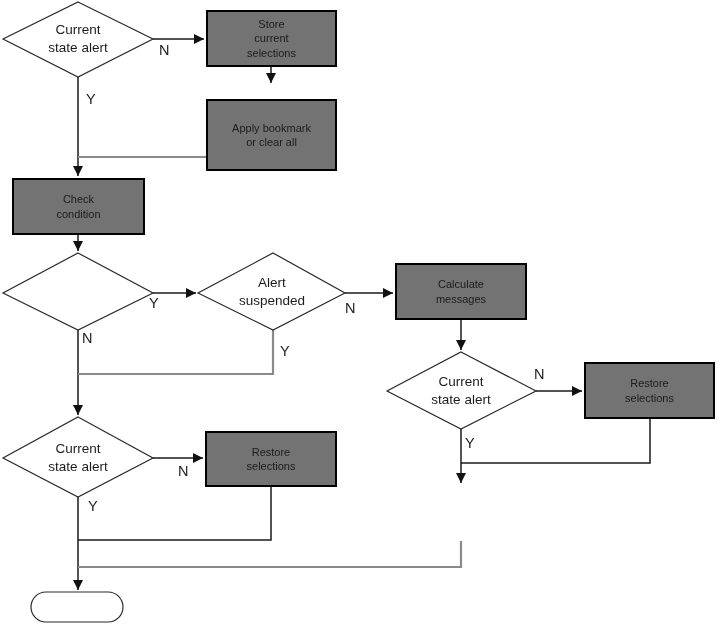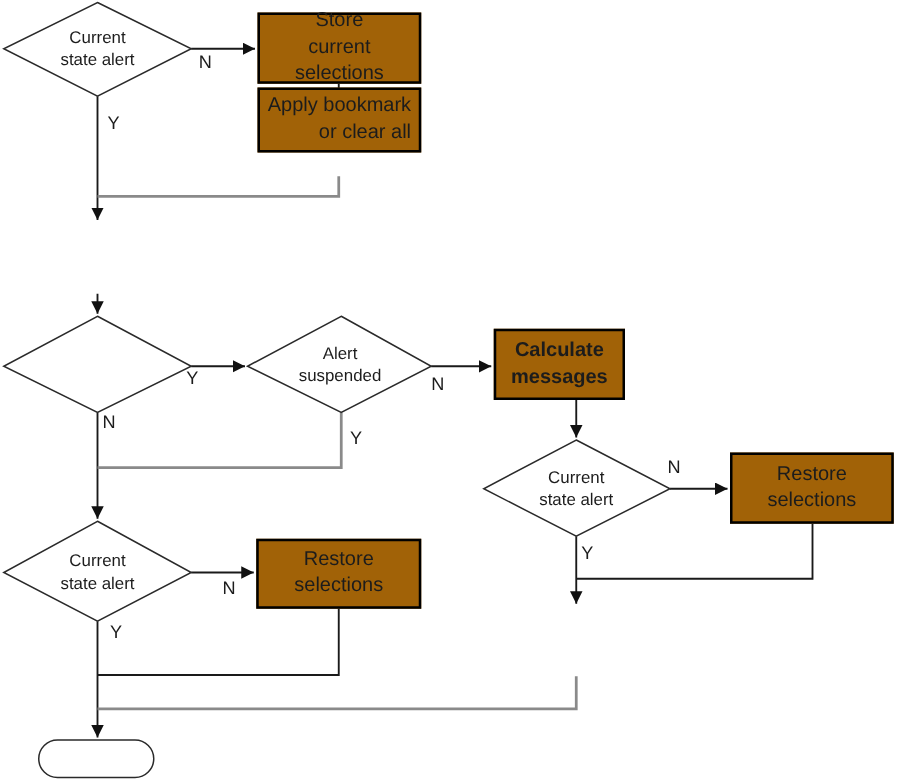--- a/index.html
+++ b/index.html
@@ -13,26 +13,26 @@
   }
   .stage svg.wires {
     position: absolute;
     left: 0; top: 0;
     width: 718px; height: 626px;
   }
   .node {
     position: absolute;
     box-sizing: border-box;
     border: 2px solid #000000;
-    background: #a16207;
+    background: #737373;
     display: flex;
     align-items: center;
     justify-content: center;
     text-align: center;
-    font-size: 16px;
+    font-size: 11px;
     line-height: 1.3;
     color: #1c1c1c;
     white-space: pre-line;
   }
   .dlabel {
     position: absolute;
     display: flex;
     align-items: center;
     justify-content: center;
     text-align: center;
@@ -91,23 +91,25 @@
       <polygon points="461,352 536,391 461,429 387,391"></polygon>
       <polygon points="78,417 153,458 78,497 3,458"></polygon>
 
       <rect x="31" y="592" width="92" height="30" rx="15" ry="15"></rect>
     </g>
   </svg>
 
   <div class="node" style="left:206px; top:10px;  width:131px; height:57px;">Store
 current
 selections</div>
-  <div class="node" style="left:206px; top:70px;  width:131px; height:52px;text-align:right;">Apply bookmark
+  <div class="node" style="left:206px; top:99px;  width:131px; height:72px;">Apply bookmark
 or clear all</div>
-  <div class="node" style="left:395px; top:263px; width:105px; height:57px;font-weight:bold;">Calculate
+  <div class="node" style="left:12px;  top:178px; width:133px; height:57px;">Check
+condition</div>
+  <div class="node" style="left:395px; top:263px; width:132px; height:57px;">Calculate
 messages</div>
   <div class="node" style="left:584px; top:362px; width:131px; height:57px;">Restore
 selections</div>
   <div class="node" style="left:205px; top:431px; width:132px; height:56px;">Restore
 selections</div>
 
   <div class="dlabel" style="left:18px;  top:17px;  width:120px; height:44px;">Current
 state alert</div>
   <div class="dlabel" style="left:212px; top:270px; width:120px; height:44px;text-align:center;">Alert
 suspended</div>

